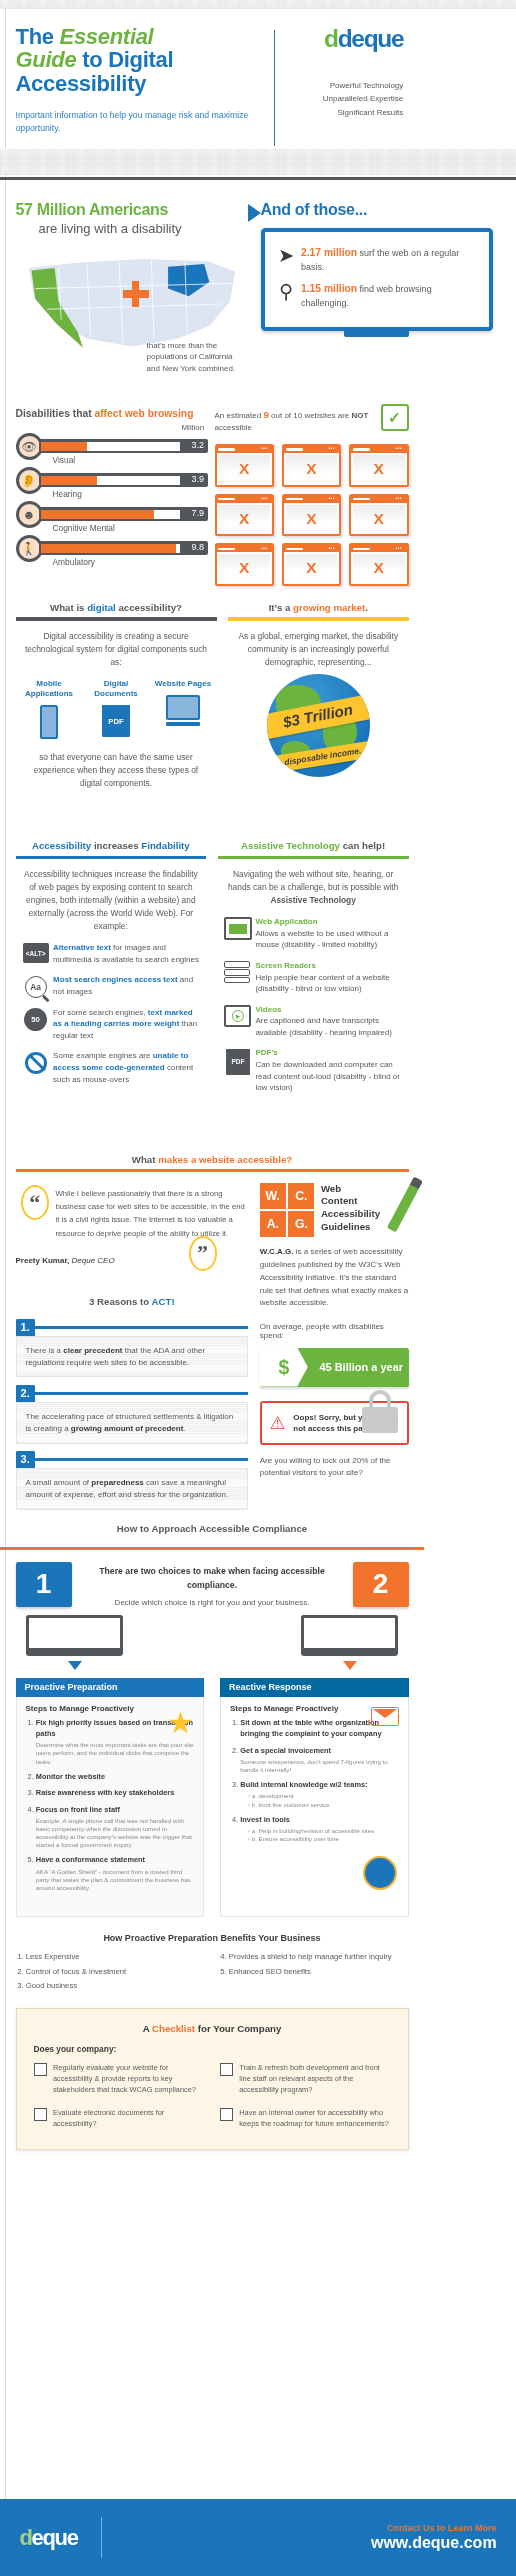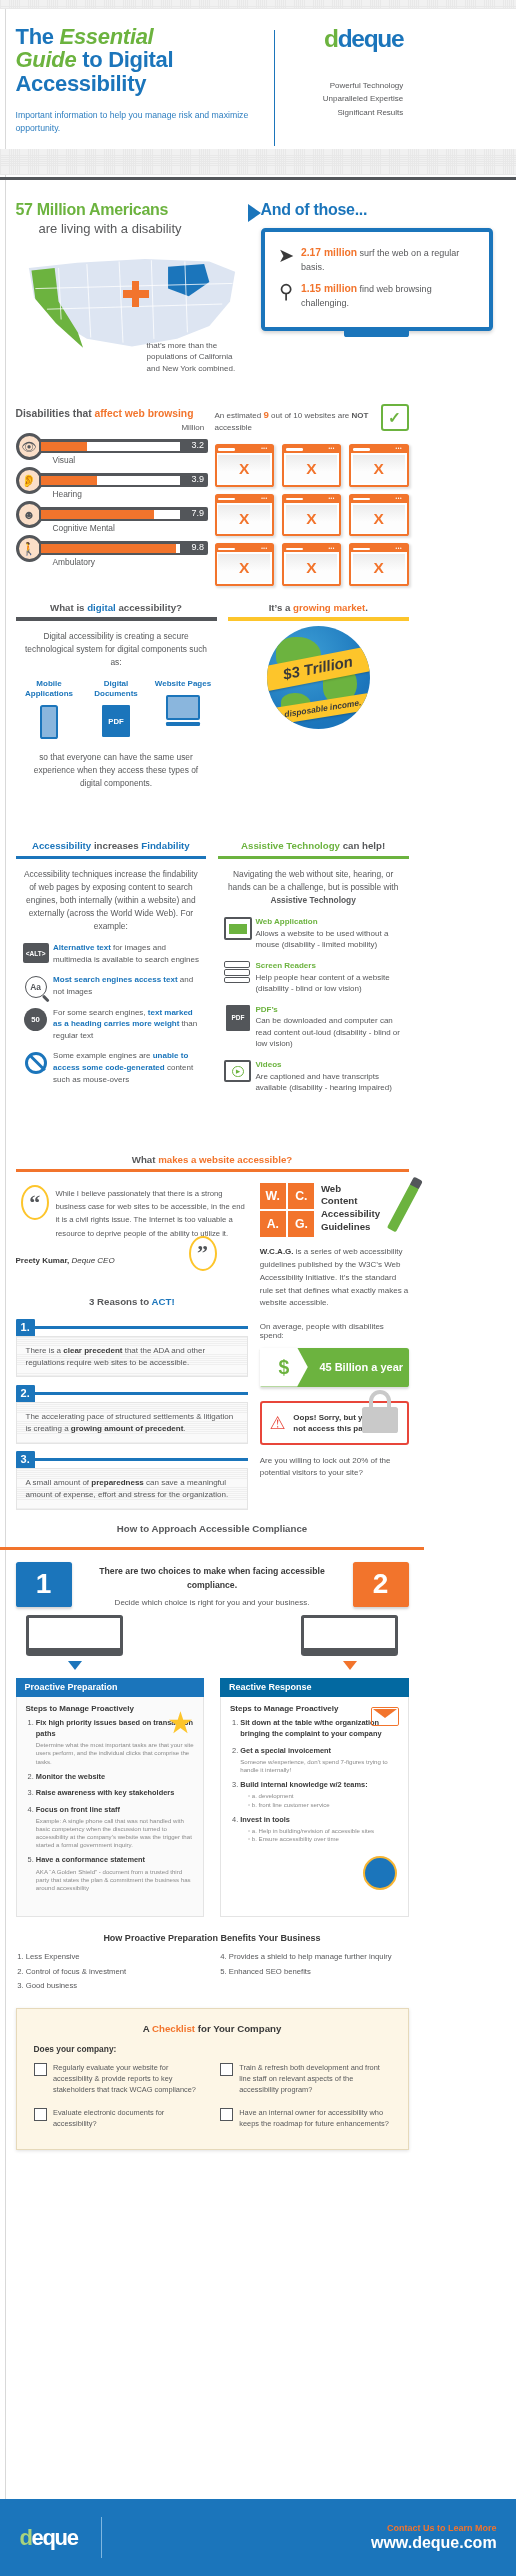--- a/index.html
+++ b/index.html
@@ -458,20 +458,21 @@
                 <div class="base"></div>
               </div>
           </div>
         </div>
         <div class="col-body" style="padding-top:11.6px">so that everyone can have the same user experience when they access these types of digital components.</div>
       </div>
 
       <div class="col">
         <div class="col-head"><span>It’s a </span><span class="orange">growing market</span><span>.</span></div>
         <div class="rule-yellow"></div>
+        <div class="col-body">As a global, emerging market, the disability community is an increasingly powerful demographic, representing...</div>
         <div class="globe">
           <div class="land l1"></div>
             <div class="land l2"></div>
             <div class="land l3"></div>
           <div class="ribbon rib1">$3 Trillion</div>
           <div class="ribbon rib2">in disposable income.</div>
         </div>
       </div>
     </div>
   </div>
@@ -527,31 +528,31 @@
               <div class="ic-glass">
                 <i></i>
                 <i></i>
                 <i></i>
               </div>
             </div>
           <div class="li-txt"><b class="green">Screen Readers</b><span>Help people hear content of a website (disability - blind or low vision)</span></div>
         </div>
         <div class="li">
           <div class="li-ico">
-              <div class="ic-pdf">PDF</div>
-            </div>
-          <div class="li-txt"><b class="green">PDF’s</b><span>Can be downloaded and computer can read content out-loud (disability - blind or low vision)</span></div>
-        </div>
-        <div class="li">
-          <div class="li-ico">
               <div class="ic-vid">
                 <b>▶</b>
               </div>
             </div>
           <div class="li-txt"><b class="green">Videos</b><span>Are captioned and have transcripts available (disability - hearing impaired)</span></div>
+        </div>
+        <div class="li">
+          <div class="li-ico">
+              <div class="ic-pdf">PDF</div>
+            </div>
+          <div class="li-txt"><b class="green">PDF’s</b><span>Can be downloaded and computer can read content out-loud (disability - blind or low vision)</span></div>
         </div>
       </div>
     </div>
   </div>
 
   <div id="sec-wcag">
     <div class="full-head"><span class="gray">What</span><span> makes a website accessible?</span></div>
     <div class="rule-orange"></div>
 
     <div class="wc-row">

